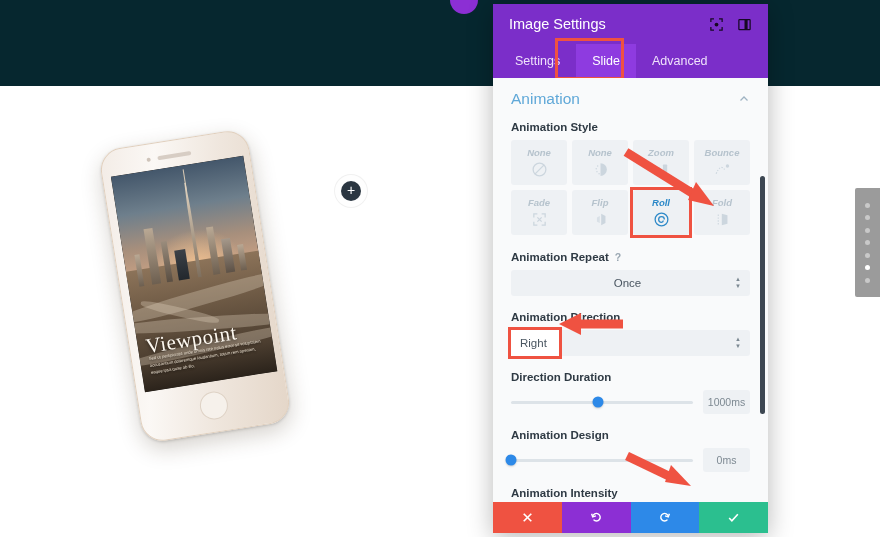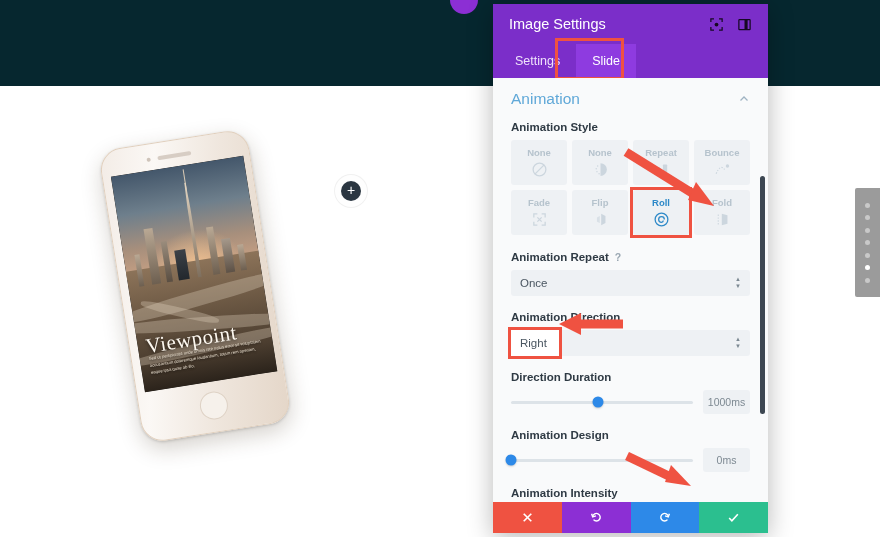--- a/index.html
+++ b/index.html
@@ -165,41 +165,42 @@
 
   .field-label {
     font-size: 11.5px; color: #2f3a44; font-weight: bold; margin-bottom: 7px;
     display: flex; align-items: flex-start; gap: 6px;
   }
   .help-q {
     font-size: 10.5px; color: #9aa7b2; font-weight: bold; cursor: pointer;
   }
 
   .style-grid {
-    display: grid; grid-template-columns: repeat(4, 1fr); gap: 5px; margin-bottom: 16px;
+    display: grid; grid-template-columns: repeat(4, 1fr); gap: 5px; margin-bottom: 16px; font-style: italic;
   }
   .style-cell {
     background: #eef1f4; border-radius: 3px; height: 45px;
     display: flex; flex-direction: column; align-items: center; justify-content: center;
     gap: 3px; cursor: pointer; position: relative; border: 1px solid transparent;
   }
   .style-cell .lbl { font-size: 9.5px; color: #b6c3cd; font-weight: bold; }
   .style-cell .ico { width: 17px; height: 17px; color: #ccd6de; }
   .style-cell.active .lbl { color: #2d89c8; }
   .style-cell.active .ico { color: #2d89c8; }
   .cell-hl {
     position: absolute; left: -4px; top: -4px; right: -4px; bottom: -4px;
     border: 3px solid #ef5241; pointer-events: none;
   }
 
   .select-box {
     height: 26px; background: #eef1f4; border-radius: 3px;
     display: flex; align-items: center; padding: 0 9px;
     font-size: 11.5px; color: #4a5661; cursor: pointer; position: relative;
     margin-bottom: 15px;
+    text-align: center;
   }
   .select-box .val { flex: 1; }
   .spin { display: flex; flex-direction: column; gap: 2px; color: #7b8892; }
   .spin span { font-size: 6px; line-height: 5px; }
   .sel-hl {
     position: absolute; left: -3px; top: -3px; width: 54px; height: 32px;
     border: 3px solid #ef5241; background: #ffffff; pointer-events: none;
     display: flex; align-items: center; padding-left: 9px;
     font-size: 11.5px; color: #4a5661;
   }
@@ -304,20 +305,21 @@
         <svg class="hdr-ic" viewBox="0 0 24 24" fill="none" stroke="currentColor" stroke-width="2">
           <rect x="3" y="4" width="18" height="16" rx="1"></rect>
             <rect x="12" y="4" width="5" height="16" fill="currentColor" stroke="none"></rect>
         </svg>
       </div>
     </div>
 
     <div class="tabs">
       <div class="tab">Settings</div>
       <div class="tab active">Slide</div>
+      <div class="tab">Advanced</div>
       <div class="tab-hl"></div>
     </div>
 
     <div class="panel-body">
 
       <div class="sec-head">
         <div class="sec-title">Animation</div>
         <svg class="chev" viewBox="0 0 24 24" fill="none" stroke="currentColor" stroke-width="2.5">
           <polyline points="5,15 12,8 19,15"></polyline>
         </svg>
@@ -339,21 +341,21 @@
           <span class="lbl">None</span>
           <svg class="ico" viewBox="0 0 24 24" fill="none" stroke="currentColor" stroke-width="1.6">
               <path d="M12 3a9 9 0 0 1 0 18z" fill="currentColor" stroke="none"></path>
               <circle cx="8" cy="7" r="1" fill="currentColor" stroke="none"></circle>
               <circle cx="6" cy="11" r="1" fill="currentColor" stroke="none"></circle>
               <circle cx="7" cy="15" r="1" fill="currentColor" stroke="none"></circle>
               <circle cx="10" cy="18" r="1" fill="currentColor" stroke="none"></circle>
             </svg>
         </div>
         <div class="style-cell">
-          <span class="lbl">Repeat</span>
+          <span class="lbl">Zoom</span>
           <svg class="ico" viewBox="0 0 24 24" fill="none" stroke="currentColor" stroke-width="1.8">
               <line x1="2" y1="12" x2="11" y2="12"></line>
               <polyline points="8,9 11,12 8,15"></polyline>
               <rect x="14" y="5" width="6" height="14" rx="1" fill="currentColor" stroke="none"></rect>
             </svg>
         </div>
         <div class="style-cell">
           <span class="lbl">Bounce</span>
           <svg class="ico" viewBox="0 0 24 24" fill="none" stroke="currentColor" stroke-width="1.6" stroke-dasharray="2 2">
               <path d="M3 18 Q9 4 15 12"></path>

